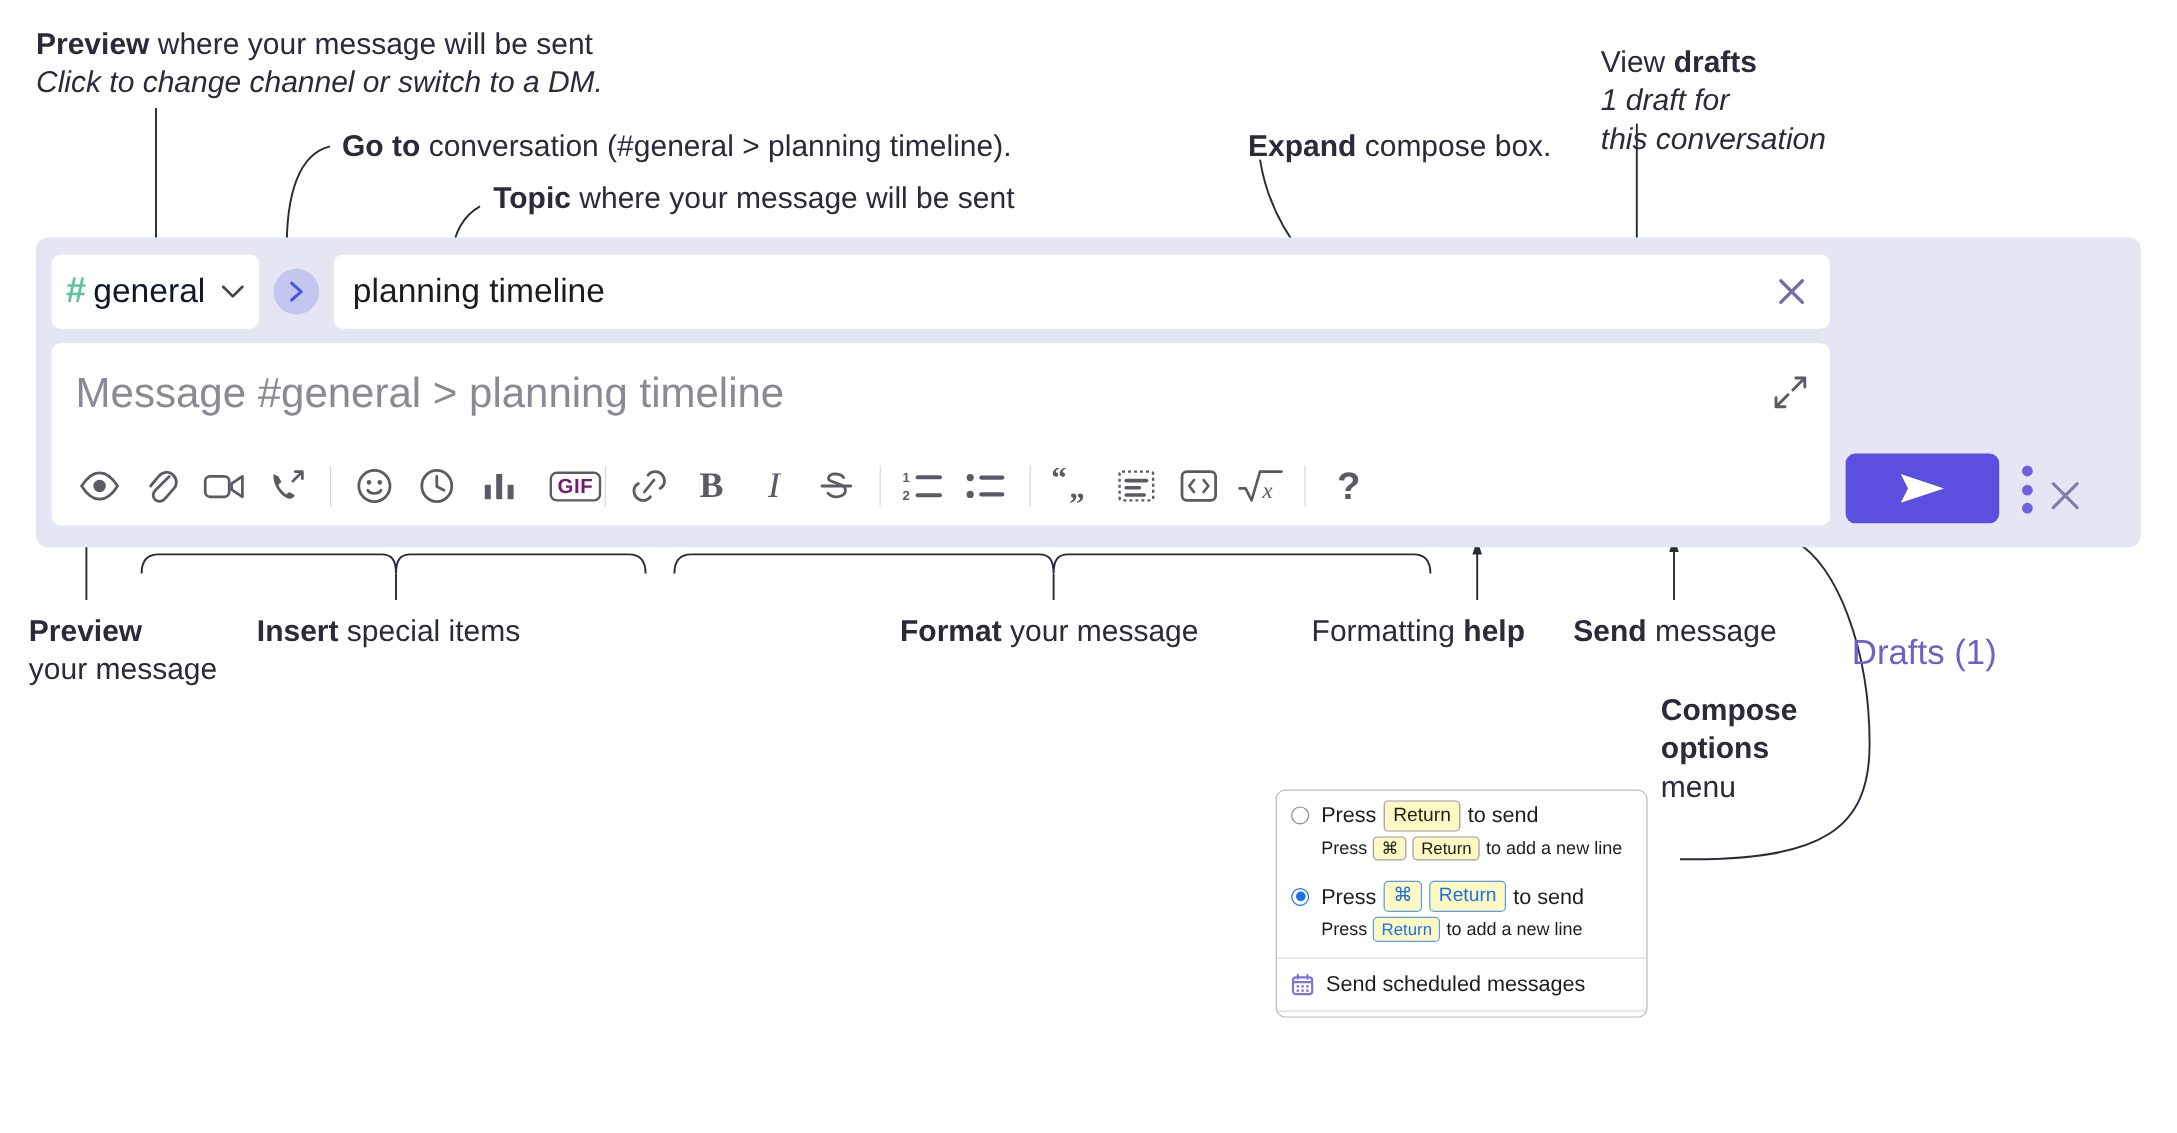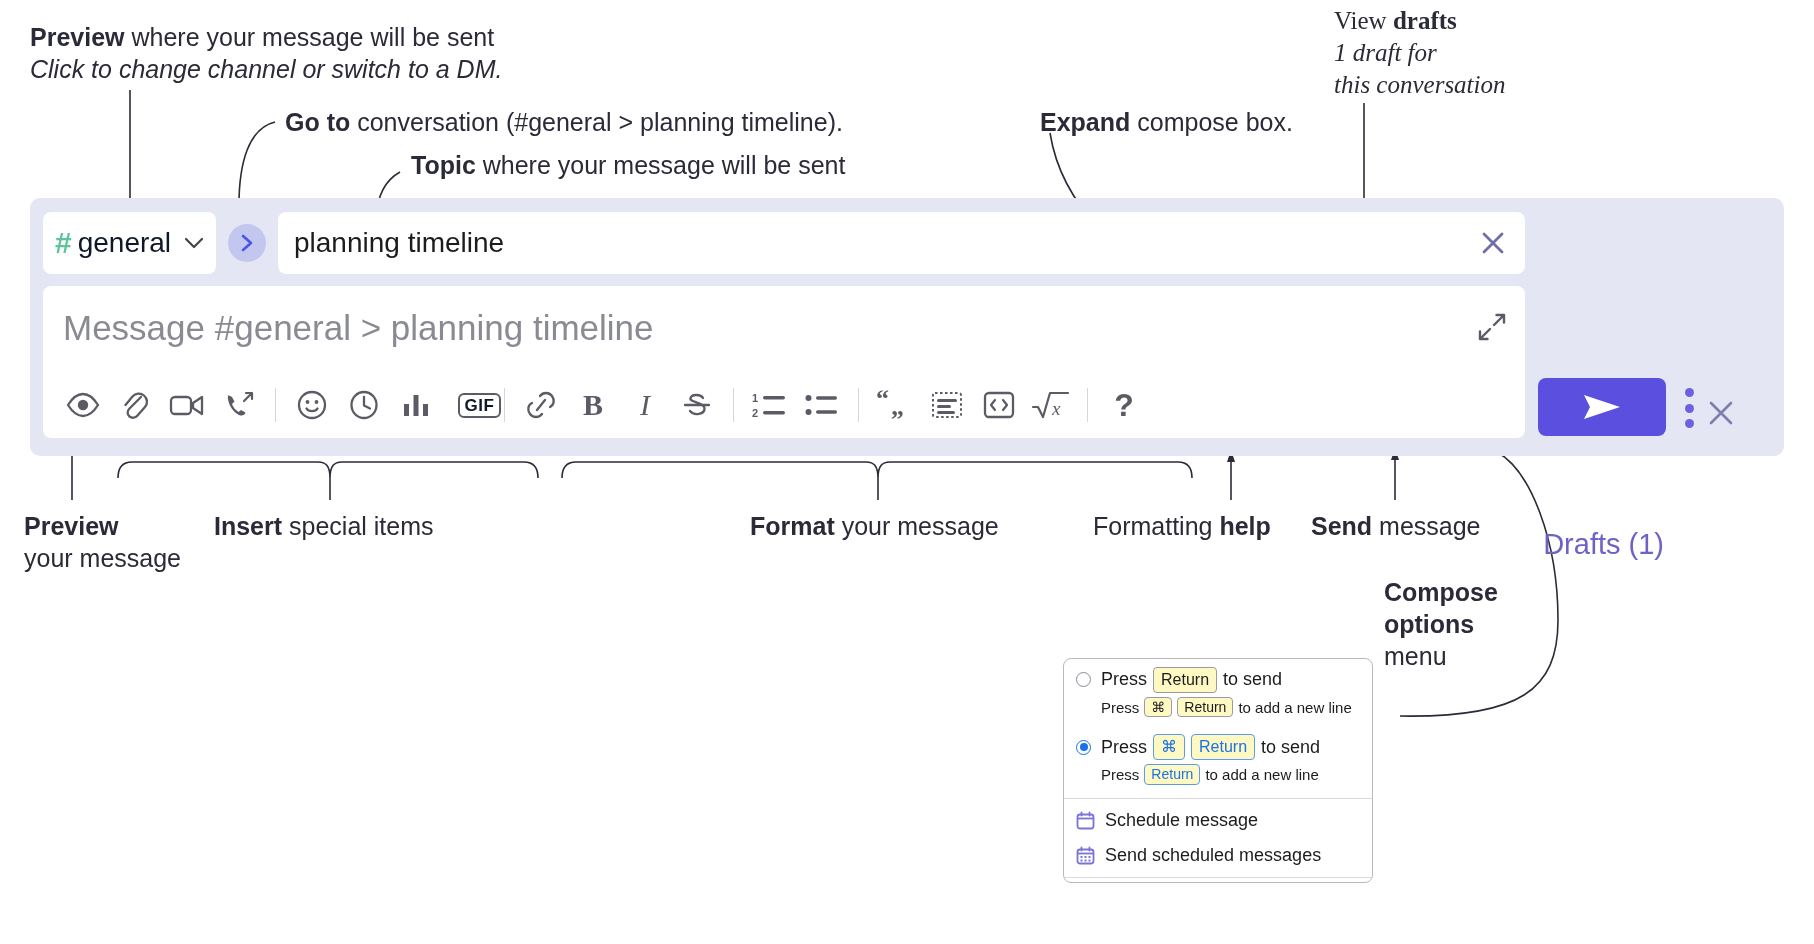--- a/index.html
+++ b/index.html
@@ -82,21 +82,21 @@
   .tb{
     width:52px;height:52px;
     display:flex;align-items:center;justify-content:center;
     cursor:pointer;color:#5b5b66;flex:0 0 auto;
   }
   .tb svg{display:block;}
   .sep{width:1px;height:34px;background:#d6d6de;margin:0 10px;flex:0 0 auto;}
   .gifbox{
     border:2.5px solid #5b5b66;border-radius:6px;
     font-size:17px;font-weight:bold;letter-spacing:.5px;
-    padding:2px 5px;line-height:1;color:#0f172a;margin-left:23px;
+    padding:2px 5px;line-height:1;color:#701a75;margin-left:23px;
   }
   .qmark{font-size:32px;font-weight:bold;color:#5b5b66;line-height:1;}
 
   
   #send-btn{
     position:absolute;right:118px;top:180px;
     width:128px;height:58px;border-radius:8px;
     background:#5council;
   }
   #send-btn{background:#5b4fe0;}
@@ -161,21 +161,21 @@
 </div>
 
 <div class="ann" style="left:411px;top:150px;">
   <b>Topic</b><span> where your message will be sent</span>
 </div>
 
 <div class="ann" style="left:1040px;top:107px;">
   <b>Expand</b><span> compose box.</span>
 </div>
 
-<div class="ann" style="left:1334px;top:5px;font-family:Liberation Serif, serif;">
+<div class="ann" style="left:1334px;top:37px;">
   <div><span>View </span><b>drafts</b></div>
   <div><i>1 draft for</i></div>
   <div><i>this conversation</i></div>
 </div>
 
 <div class="ann" style="left:24px;top:511px;">
   <div><b>Preview</b></div>
   <div><span>your message</span></div>
 </div>
 
@@ -447,30 +447,20 @@
     </span>
   </div>
   <div class="opt-sub">
     <span>Press</span>
     <span class="key blue">Return</span>
     <span>to add a new line</span>
   </div>
 
   <div class="menu-div"></div>
 
-  <div class="menu-item">
-    <span>
-      <svg width="19" height="19" viewBox="0 0 19 19">
-          <rect x="1.5" y="3.5" width="16" height="14" rx="2.5" fill="none" stroke="#7b74d8" stroke-width="1.8"></rect>
-          <path d="M1.5 7.5 L17.5 7.5" stroke="#7b74d8" stroke-width="1.8"></path>
-          <path d="M5.5 1.5 L5.5 4.5 M13.5 1.5 L13.5 4.5" stroke="#7b74d8" stroke-width="1.8" stroke-linecap="round"></path>
-        </svg>
-    </span>
-    <span>Schedule message</span>
-  </div>
 
   <div class="menu-item">
     <span>
       <svg width="19" height="19" viewBox="0 0 19 19">
           <rect x="1.5" y="3.5" width="16" height="14" rx="2.5" fill="none" stroke="#7b74d8" stroke-width="1.8"></rect>
           <path d="M1.5 7.5 L17.5 7.5" stroke="#7b74d8" stroke-width="1.8"></path>
           <path d="M5.5 1.5 L5.5 4.5 M13.5 1.5 L13.5 4.5" stroke="#7b74d8" stroke-width="1.8" stroke-linecap="round"></path>
           <g fill="#7b74d8">
             <rect x="4.5" y="10" width="2" height="2"></rect>
             <rect x="8.5" y="10" width="2" height="2"></rect>

